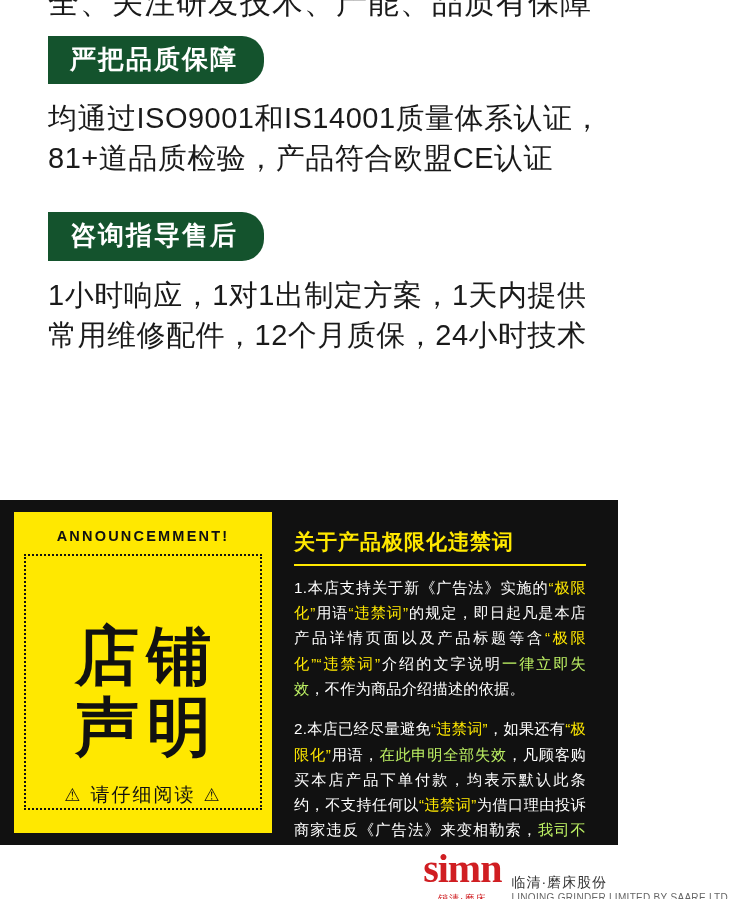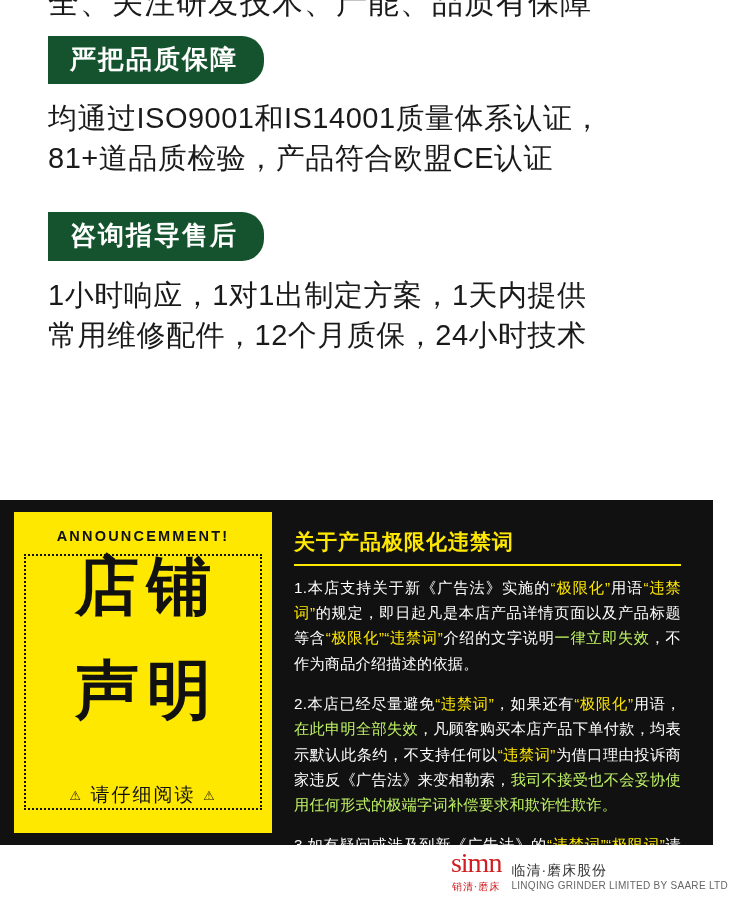--- a/index.html
+++ b/index.html
@@ -61,21 +61,21 @@
     color: #1a1a1a;
     letter-spacing: 0.5px;
   }
   .feature.second { margin-top: 34px; }
 
   
   .announce {
     position: absolute;
     left: 0;
     top: 500px;
-    width: 713px;
+    width: 618px;
     height: 345px;
     background: #111111;
   }
   .announce-inner {
     display: flex;
     height: 100%;
     box-sizing: border-box;
     padding: 12px 14px 12px 14px;
   }
   .yellow-card {
@@ -95,22 +95,21 @@
     margin-top: 2px;
   }
   .dotted-box {
     margin-top: 10px;
     border: 2px dotted #111111;
     height: 256px;
     box-sizing: border-box;
     display: flex;
     flex-direction: column;
     align-items: center;
-    justify-content: space-between;
-    font-family: Liberation Mono, monospace;
+    justify-content: flex-end;
   }
   .big-cn {
     font-size: 64px;
     font-weight: bold;
     letter-spacing: 8px;
     color: #111111;
     line-height: 1.12;
     text-align: center;
     text-indent: 8px;
   }
@@ -165,22 +164,22 @@
   }
   .logo-wrap {
     position: absolute;
     right: 22px;
     top: 4px;
     display: flex;
     align-items: flex-end;
     gap: 10px;
   }
   .logo-mark {
-    font-size: 28px;
-    font-weight: normal;
+    font-size: 40px;
+    font-weight: bold;
     color: #d01e22;
     letter-spacing: -1px;
     line-height: 1;
     font-family: "Liberation Serif", serif;
   }
   .logo-sub {
     font-size: 10px;
     color: #d01e22;
     letter-spacing: 1px;
     margin-top: 3px;

